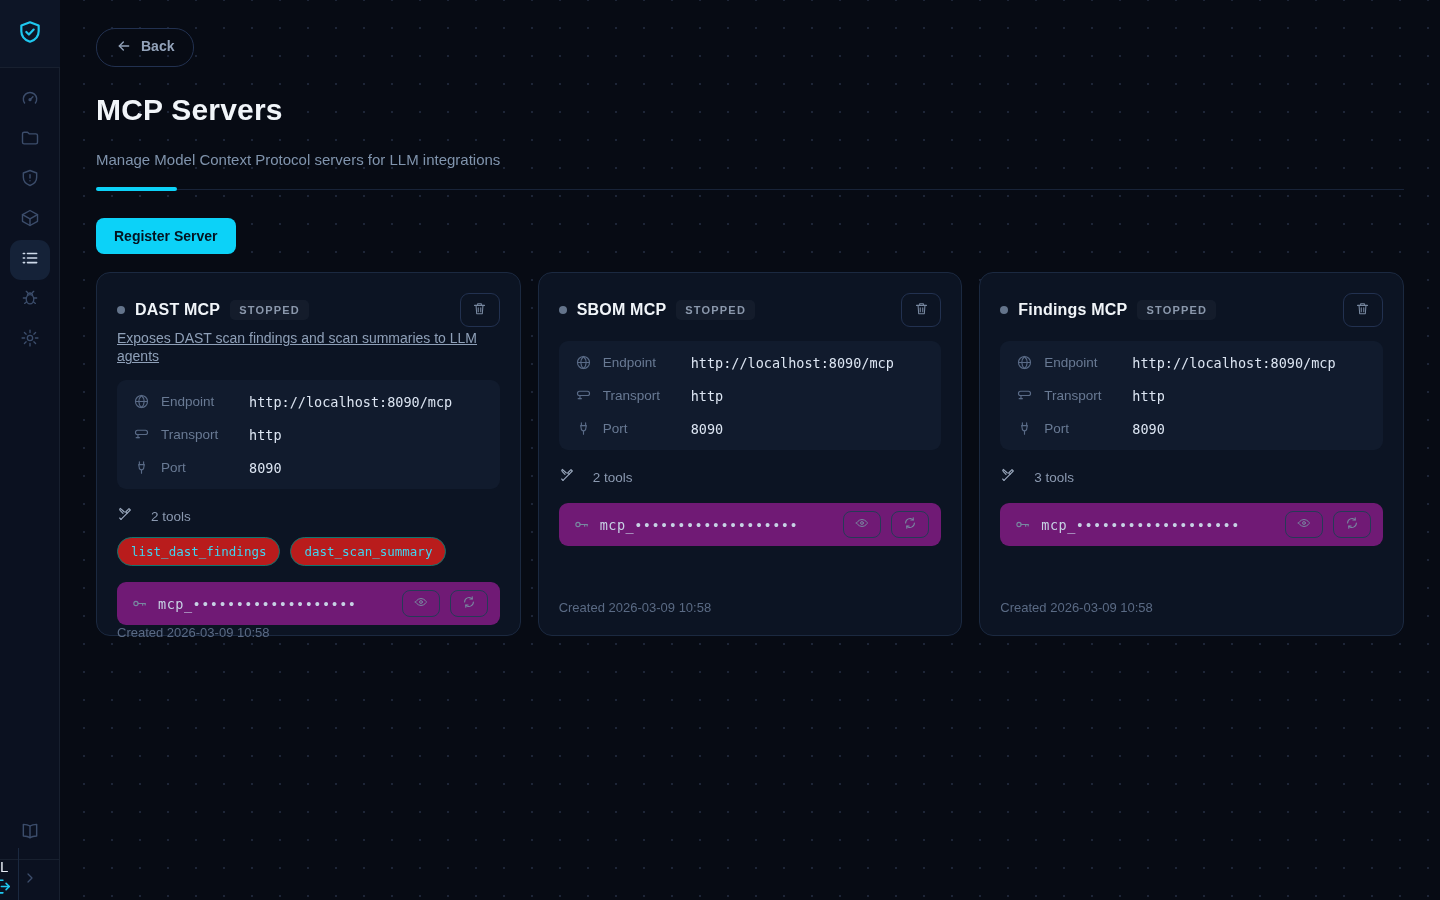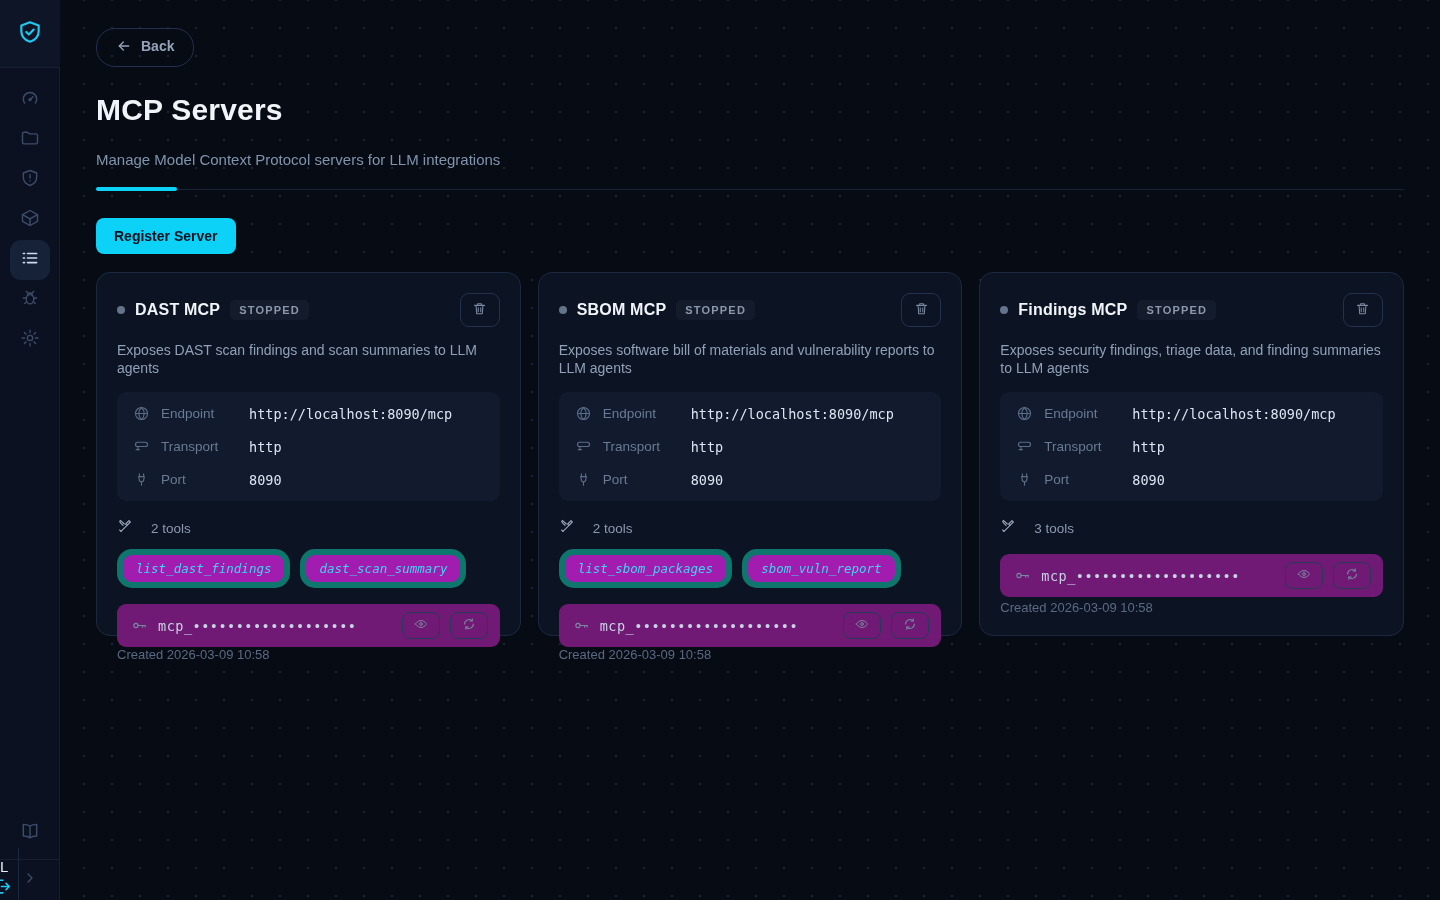--- a/index.html
+++ b/index.html
@@ -75,38 +75,38 @@
   .status-badge {
     font-size:11px; font-weight:600; letter-spacing:1.2px; color:#8b98ac;
     background:rgba(148,163,184,.06); padding:4px 9px; border-radius:5px;
   }
   .trash-btn {
     margin-left:auto; width:40px; height:34px; border-radius:9px;
     background:transparent; border:1px solid #223150; color:#7888a0;
     display:flex; align-items:center; justify-content:center; cursor:pointer;
   }
   .trash-btn svg { width:15px; height:15px; }
-  .card-desc { margin-top:14px; font-size:14px; line-height:1.32; color:#8fa0b8; min-height:37px; }
+  .card-desc { margin-top:2px; font-size:14px; line-height:1.32; color:#8fa0b8; min-height:37px;text-decoration:underline; }
   .details {
     margin-top:14px; background:#111b2d; border-radius:9px; padding:13px 16px;
     display:flex; flex-direction:column; gap:16px;
   }
   .d-row { display:flex; align-items:center; }
   .d-icon { width:17px; height:17px; color:#5a6b87; margin-right:11px; flex:none; }
   .d-icon svg { width:17px; height:17px; display:block; }
   .d-label { width:88px; font-size:13.5px; color:#697a94; flex:none; }
   .d-val { font-size:13.5px; color:#dce5f2; }
   .tools-row { margin-top:17px; display:flex; align-items:center; gap:18px; color:#9aa8bd; }
   .tools-row svg { width:16px; height:16px; }
   .tools-count { font-size:13.5px; color:#8b99b0; }
   .pills { margin-top:11px; display:flex; flex-wrap:wrap; gap:10px; }
   .pill {
     font-family:"DejaVu Sans Mono", monospace; font-size:12.5px; color:#41d4ee;
-    background:#a21caf; border:6px solid #0f766e; border-radius:15px;
-    padding:6px 13px; cursor:default;font-style:italic;
+    background:#b91c1c; border:1px solid #0f766e; border-radius:15px;
+    padding:6px 13px; cursor:default;
   }
   .keybox {
     margin-top:16px; background:#701a75; border-radius:9px;
     padding:8px 12px 8px 14px; display:flex; align-items:center; gap:10px;
   }
   .key-icon { color:#7888a0; display:flex; }
   .key-icon svg { width:17px; height:17px; }
   .key-text { font-size:13.5px; color:#c7d2e4; letter-spacing:.5px; }
   .keybox .spacer { flex:1; }
   .mini-btn {
@@ -356,21 +356,20 @@
           <span>
             <svg viewBox="0 0 24 24" fill="none" stroke="currentColor" stroke-width="1.7" stroke-linecap="round" stroke-linejoin="round">
               <path d="M4 7h16"></path>
                 <path d="M9 7V4.5h6V7"></path>
                 <path d="M6.5 7l1 13.5h9l1-13.5"></path>
                 <path d="M10 11v6M14 11v6"></path>
             </svg>
           </span>
         </button>
       </div>
-      <p class="card-desc">Exposes software bill of materials and vulnerability reports to LLM agents</p>
       <div class="details">
         <div class="d-row">
           <span class="d-icon">
             <svg viewBox="0 0 24 24" fill="none" stroke="currentColor" stroke-width="1.6" stroke-linecap="round">
               <circle cx="12" cy="12" r="8.5"></circle>
                 <path d="M3.5 12h17"></path>
                 <path d="M12 3.5c2.5 2.3 3.8 5.2 3.8 8.5s-1.3 6.2-3.8 8.5c-2.5-2.3-3.8-5.2-3.8-8.5s1.3-6.2 3.8-8.5z"></path>
             </svg>
           </span>
           <span class="d-label">Endpoint</span>
@@ -402,24 +401,20 @@
       <div class="tools-row">
         <span>
           <svg viewBox="0 0 24 24" fill="none" stroke="currentColor" stroke-width="1.7" stroke-linecap="round" stroke-linejoin="round">
             <path d="M6 20l9-9"></path>
               <path d="M15 11l-2-2 5-5 2 2z"></path>
               <path d="M9 11L5 7c-1-1-1-2.5 0-3.5L11 9"></path>
               <path d="M4 18l2 2"></path>
           </svg>
         </span>
         <span class="tools-count">2 tools</span>
-      </div>
-      <div class="pills">
-        <span class="pill">list_sbom_packages</span>
-        <span class="pill">sbom_vuln_report</span>
       </div>
       <div class="keybox">
         <span class="key-icon">
           <svg viewBox="0 0 24 24" fill="none" stroke="currentColor" stroke-width="1.6" stroke-linecap="round" stroke-linejoin="round">
             <circle cx="7" cy="12" r="3"></circle>
               <path d="M10 12h10"></path>
               <path d="M16.5 12v2.5M20 12v2"></path>
           </svg>
         </span>
         <span class="key-text mono">mcp_•••••••••••••••••••</span>
@@ -455,21 +450,20 @@
           <span>
             <svg viewBox="0 0 24 24" fill="none" stroke="currentColor" stroke-width="1.7" stroke-linecap="round" stroke-linejoin="round">
               <path d="M4 7h16"></path>
                 <path d="M9 7V4.5h6V7"></path>
                 <path d="M6.5 7l1 13.5h9l1-13.5"></path>
                 <path d="M10 11v6M14 11v6"></path>
             </svg>
           </span>
         </button>
       </div>
-      <p class="card-desc">Exposes security findings, triage data, and finding summaries to LLM agents</p>
       <div class="details">
         <div class="d-row">
           <span class="d-icon">
             <svg viewBox="0 0 24 24" fill="none" stroke="currentColor" stroke-width="1.6" stroke-linecap="round">
               <circle cx="12" cy="12" r="8.5"></circle>
                 <path d="M3.5 12h17"></path>
                 <path d="M12 3.5c2.5 2.3 3.8 5.2 3.8 8.5s-1.3 6.2-3.8 8.5c-2.5-2.3-3.8-5.2-3.8-8.5s1.3-6.2 3.8-8.5z"></path>
             </svg>
           </span>
           <span class="d-label">Endpoint</span>

